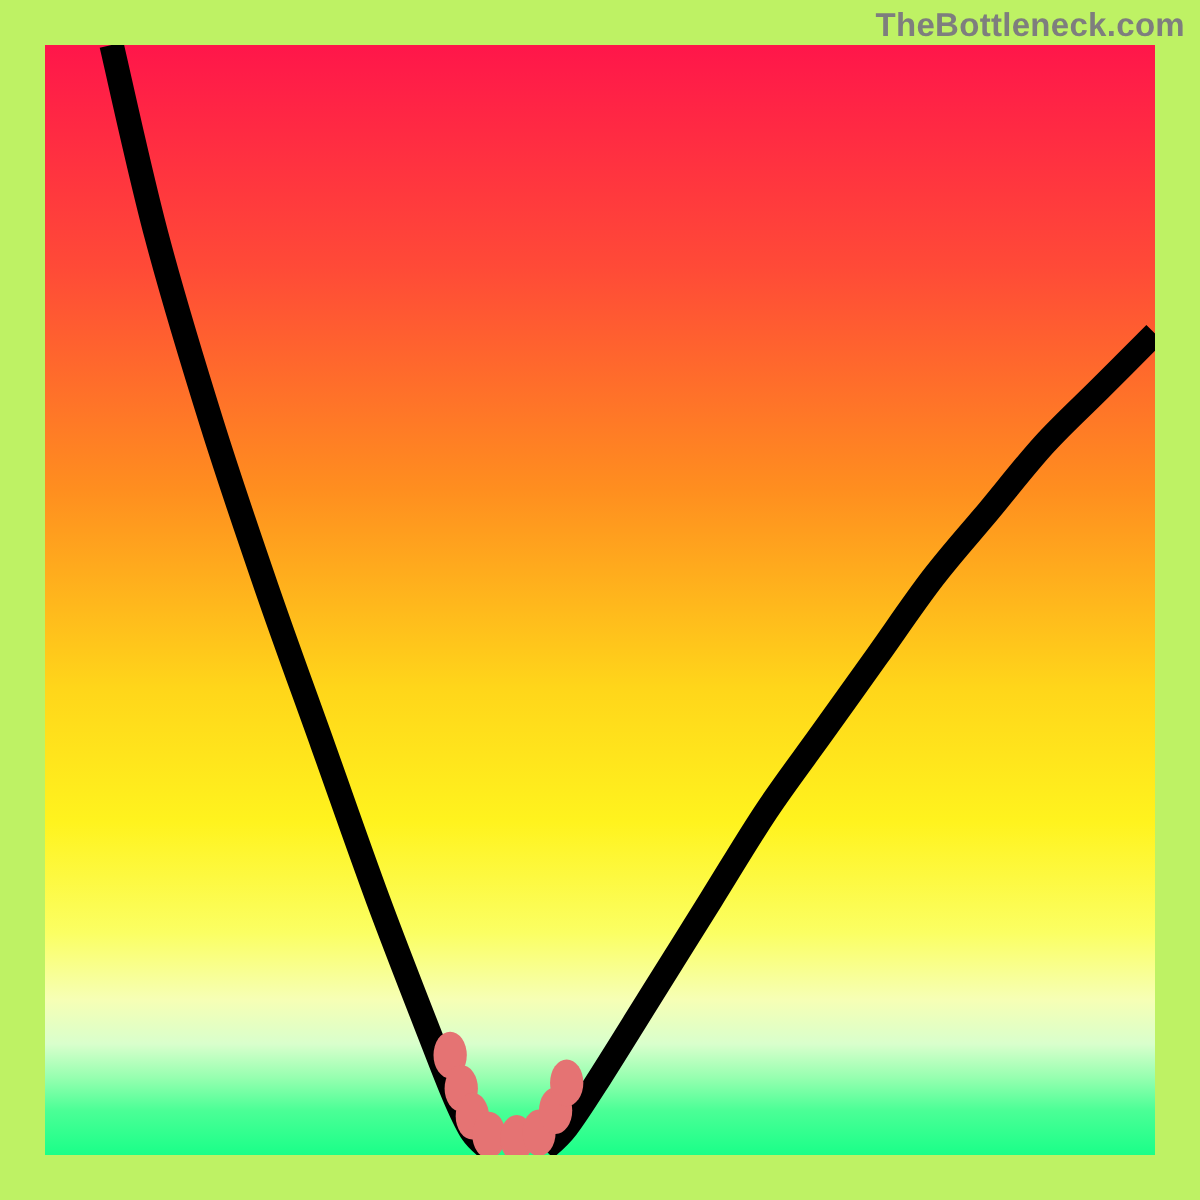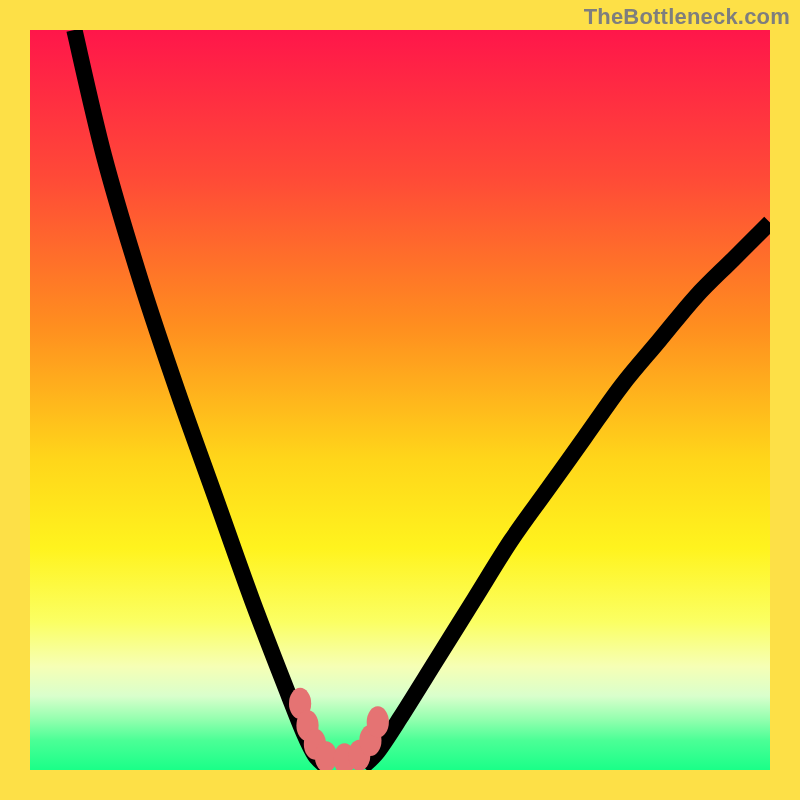--- a/index.html
+++ b/index.html
@@ -10,21 +10,21 @@
     background: #000;
     overflow: hidden;
     font-family: Arial, Helvetica, sans-serif;
   }
   .frame {
     position: absolute;
     left: 0;
     top: 0;
     width: 800px;
     height: 800px;
-    background: #fde047;
+    background: #bef264;
   }
   .plot {
     position: absolute;
     left: 30px;
     top: 30px;
     width: 740px;
     height: 740px;
     overflow: hidden;
   }
   .gradient {

